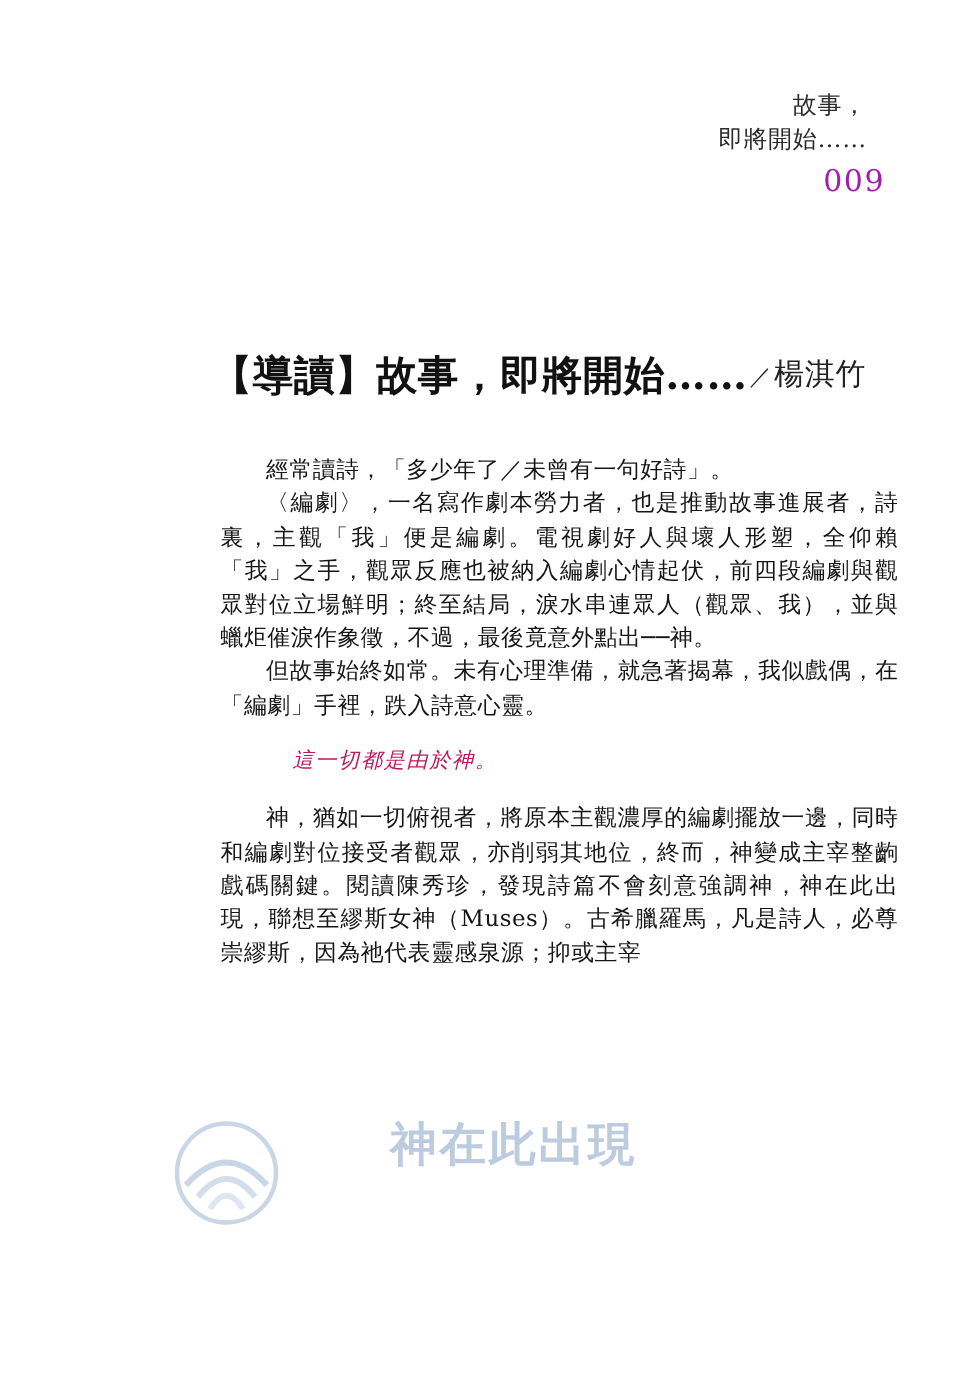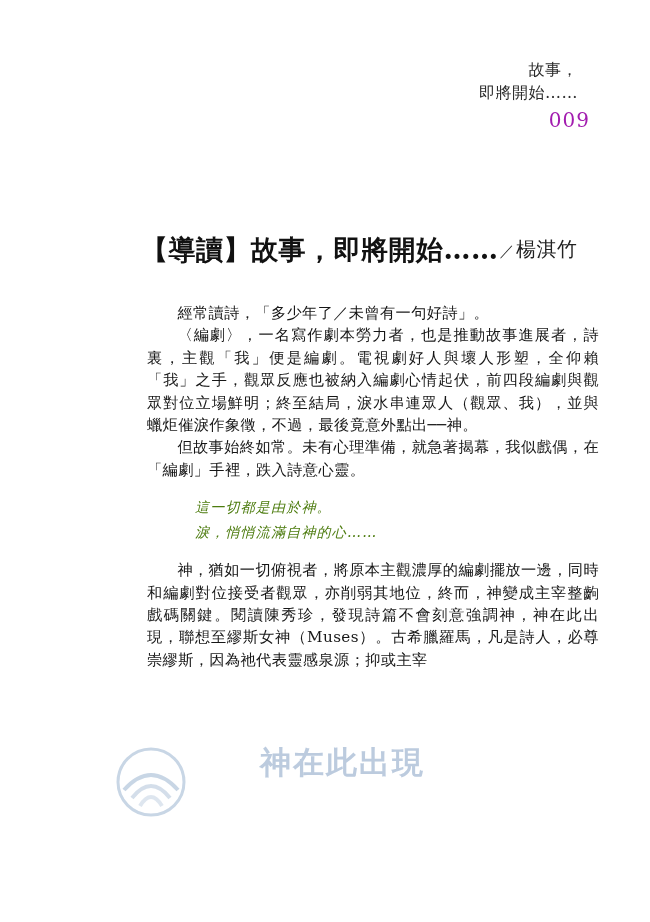--- a/index.html
+++ b/index.html
@@ -96,21 +96,21 @@
 
   .quote-block {
     margin: 14px 0 14px 0;
     padding-left: 48px;
   }
   .quote-block p {
     margin: 0;
     font-size: 14px;
     line-height: 25px;
     letter-spacing: 1.2px;
-    color: #4d7c0f;
+    color: #be185d;
     font-style: italic;
     font-family: "DejaVu Serif", "Liberation Serif", serif;
     white-space: nowrap;
   }
 
   
   .watermark {
     position: absolute;
     left: 112px;
     top: 742px;
@@ -179,20 +179,19 @@
       <span class="title-main">【導讀】故事，即將開始……</span><span class="title-byline byline-slash">／</span><span class="title-byline">楊淇竹</span>
     </div>
 
     <div class="body-area">
       <p class="para">經常讀詩，「多少年了／未曾有一句好詩」。</p>
       <p class="para">〈編劇〉，一名寫作劇本勞力者，也是推動故事進展者，詩裏，主觀「我」便是編劇。電視劇好人與壞人形塑，全仰賴「我」之手，觀眾反應也被納入編劇心情起伏，前四段編劇與觀眾對位立場鮮明；終至結局，淚水串連眾人（觀眾、我），並與蠟炬催淚作象徵，不過，最後竟意外點出──神。</p>
       <p class="para">但故事始終如常。未有心理準備，就急著揭幕，我似戲偶，在「編劇」手裡，跌入詩意心靈。</p>
 
       <div class="quote-block">
         <p>這一切都是由於神。</p>
-        <p>淚，悄悄流滿自神的心……</p>
       </div>
 
       <p class="para">神，猶如一切俯視者，將原本主觀濃厚的編劇擺放一邊，同時和編劇對位接受者觀眾，亦削弱其地位，終而，神變成主宰整齣戲碼關鍵。閱讀陳秀珍，發現詩篇不會刻意強調神，神在此出現，聯想至繆斯女神（Muses）。古希臘羅馬，凡是詩人，必尊崇繆斯，因為祂代表靈感泉源；抑或主宰</p>
     </div>
 
   </div>
 </div>
 
 </body></html>

